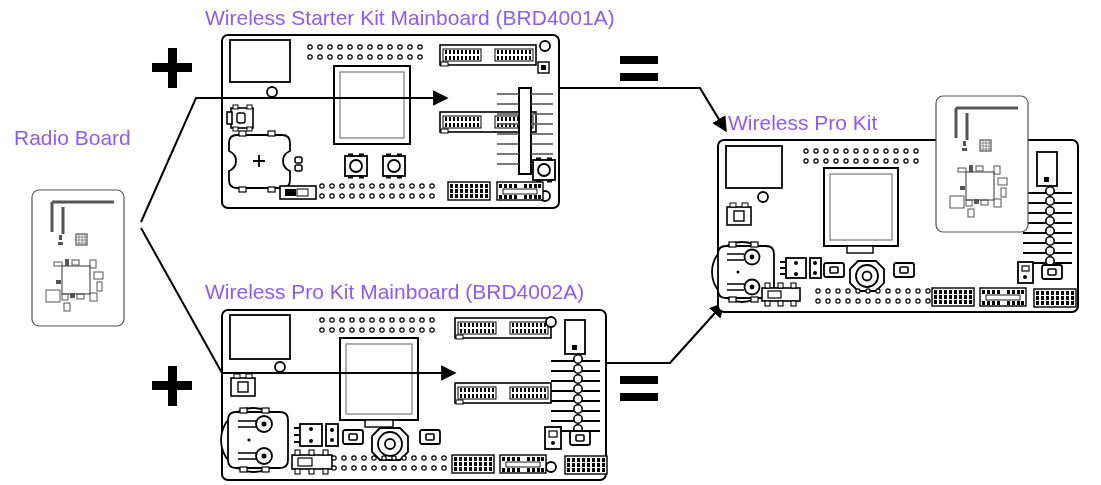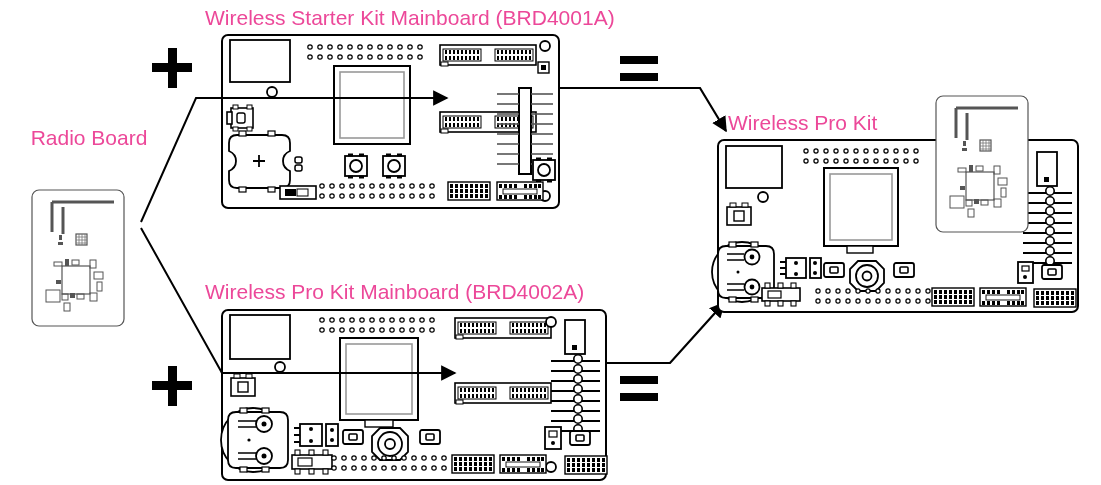--- a/index.html
+++ b/index.html
@@ -1,21 +1,21 @@
 <!DOCTYPE html>
 <html><head>
 <meta charset="utf-8">
 <style>
   html,body{margin:0;padding:0;background:#ffffff;}
   body{width:1101px;height:485px;position:relative;overflow:hidden;
        font-family:"Liberation Sans",sans-serif;color:#000;}
   .stage{position:absolute;inset:0;}
   svg.diagram{position:absolute;left:0;top:0;width:1101px;height:485px;}
-  .lbl{position:absolute;font-size:21px;line-height:26px;color:#ec4899;white-space:nowrap;}
-  .lbl.two{line-height:27px;white-space:normal;text-align:center;}
+  .lbl{position:absolute;font-size:21px;line-height:26px;color:#8b5cf6;white-space:nowrap;}
+  .lbl.two{line-height:27px;white-space:normal;text-align:left;}
   .op{position:absolute;font-weight:bold;color:#000;}
 </style>
 </head>
 <body>
 
 <div class="stage">
 
   <div class="lbl two" style="left:14px;top:124px;width:150px;">
     <span>Radio Board</span><br>
   </div>

